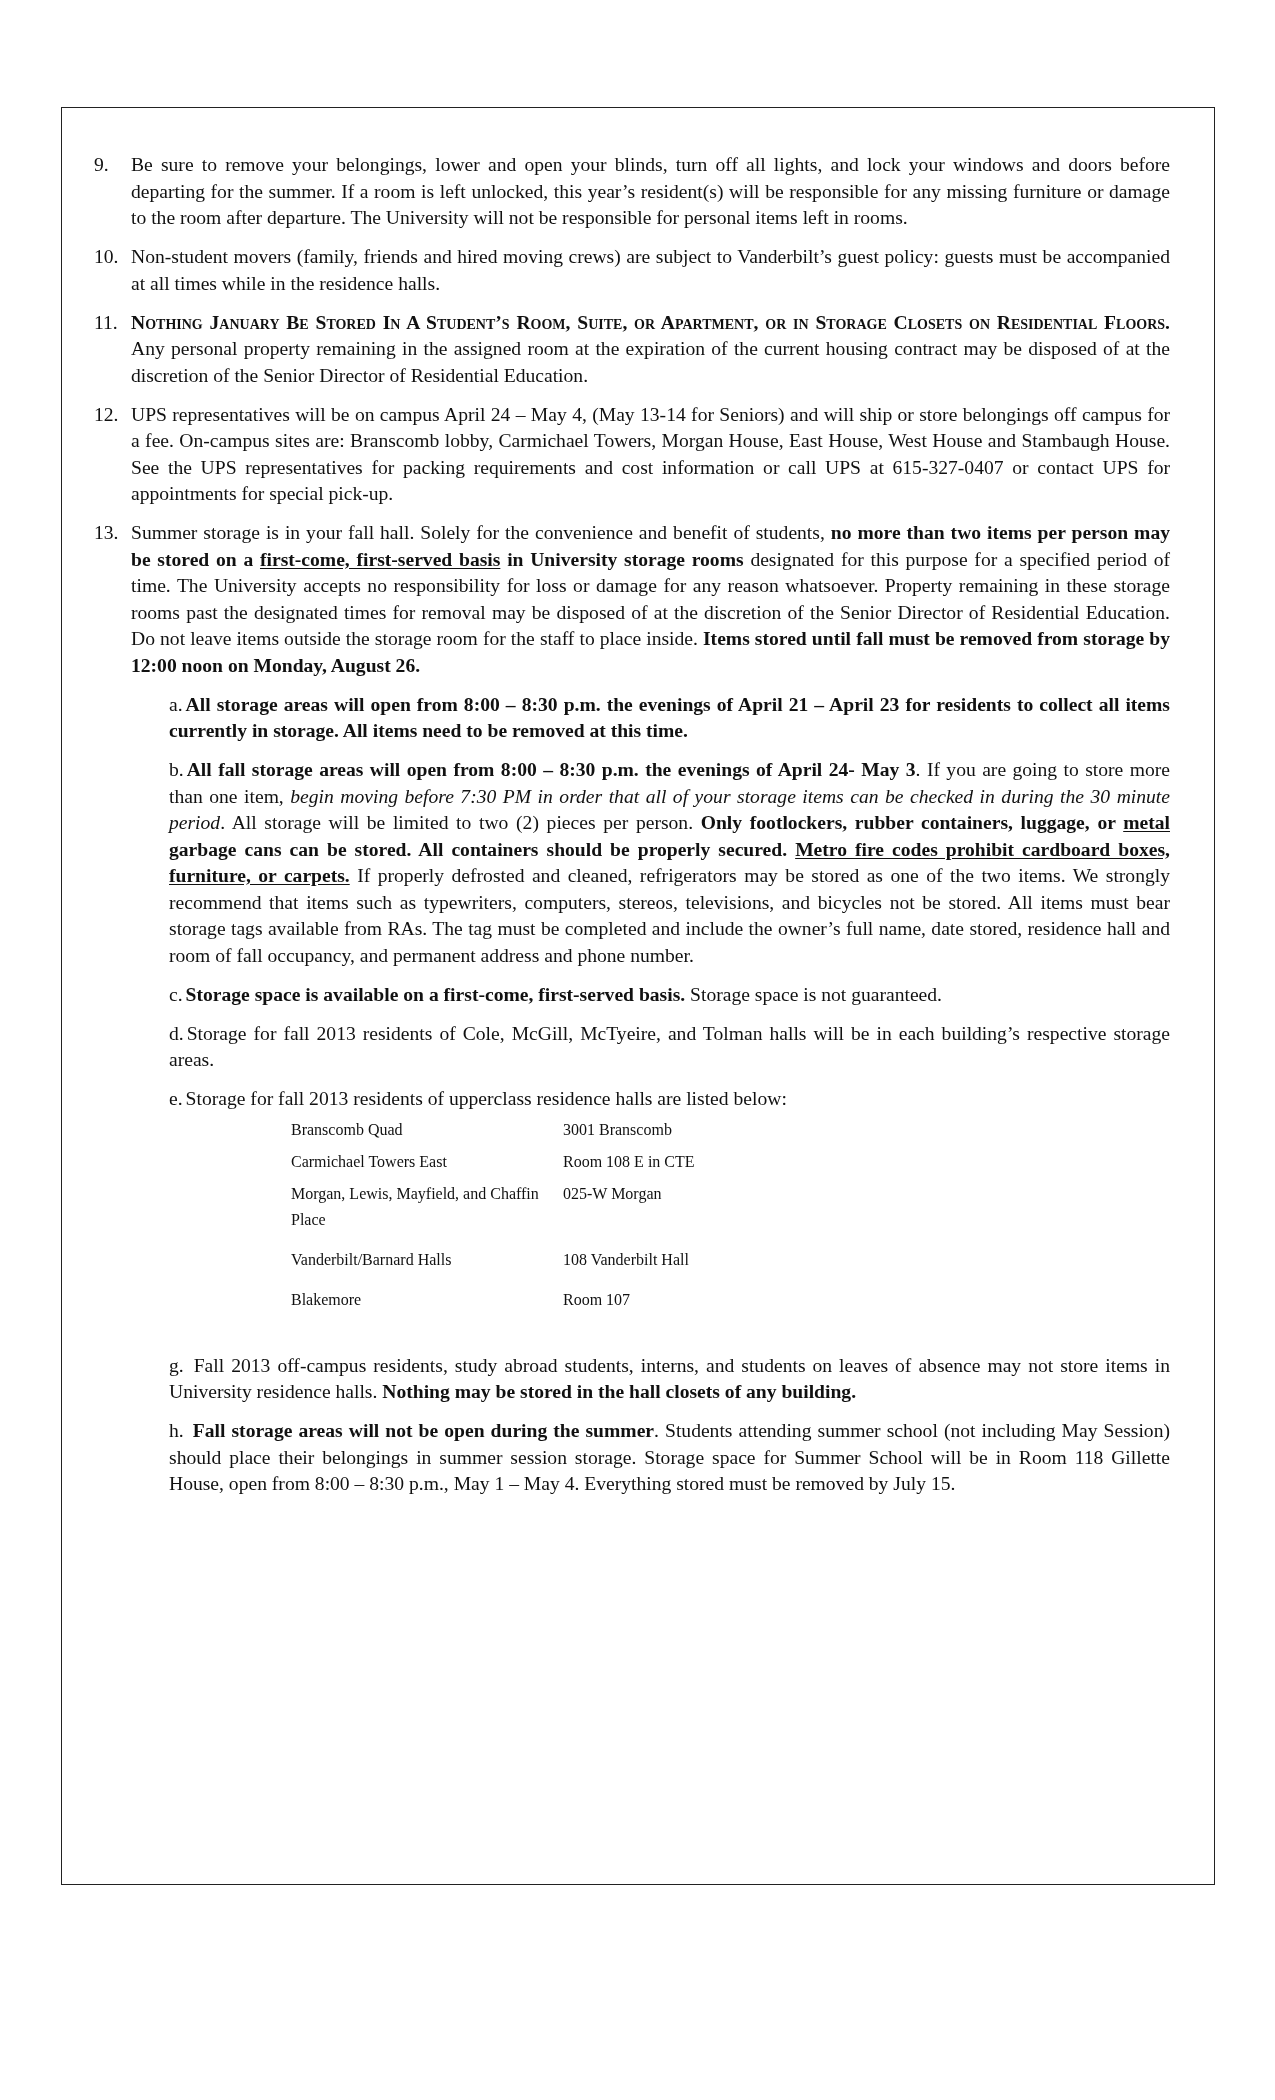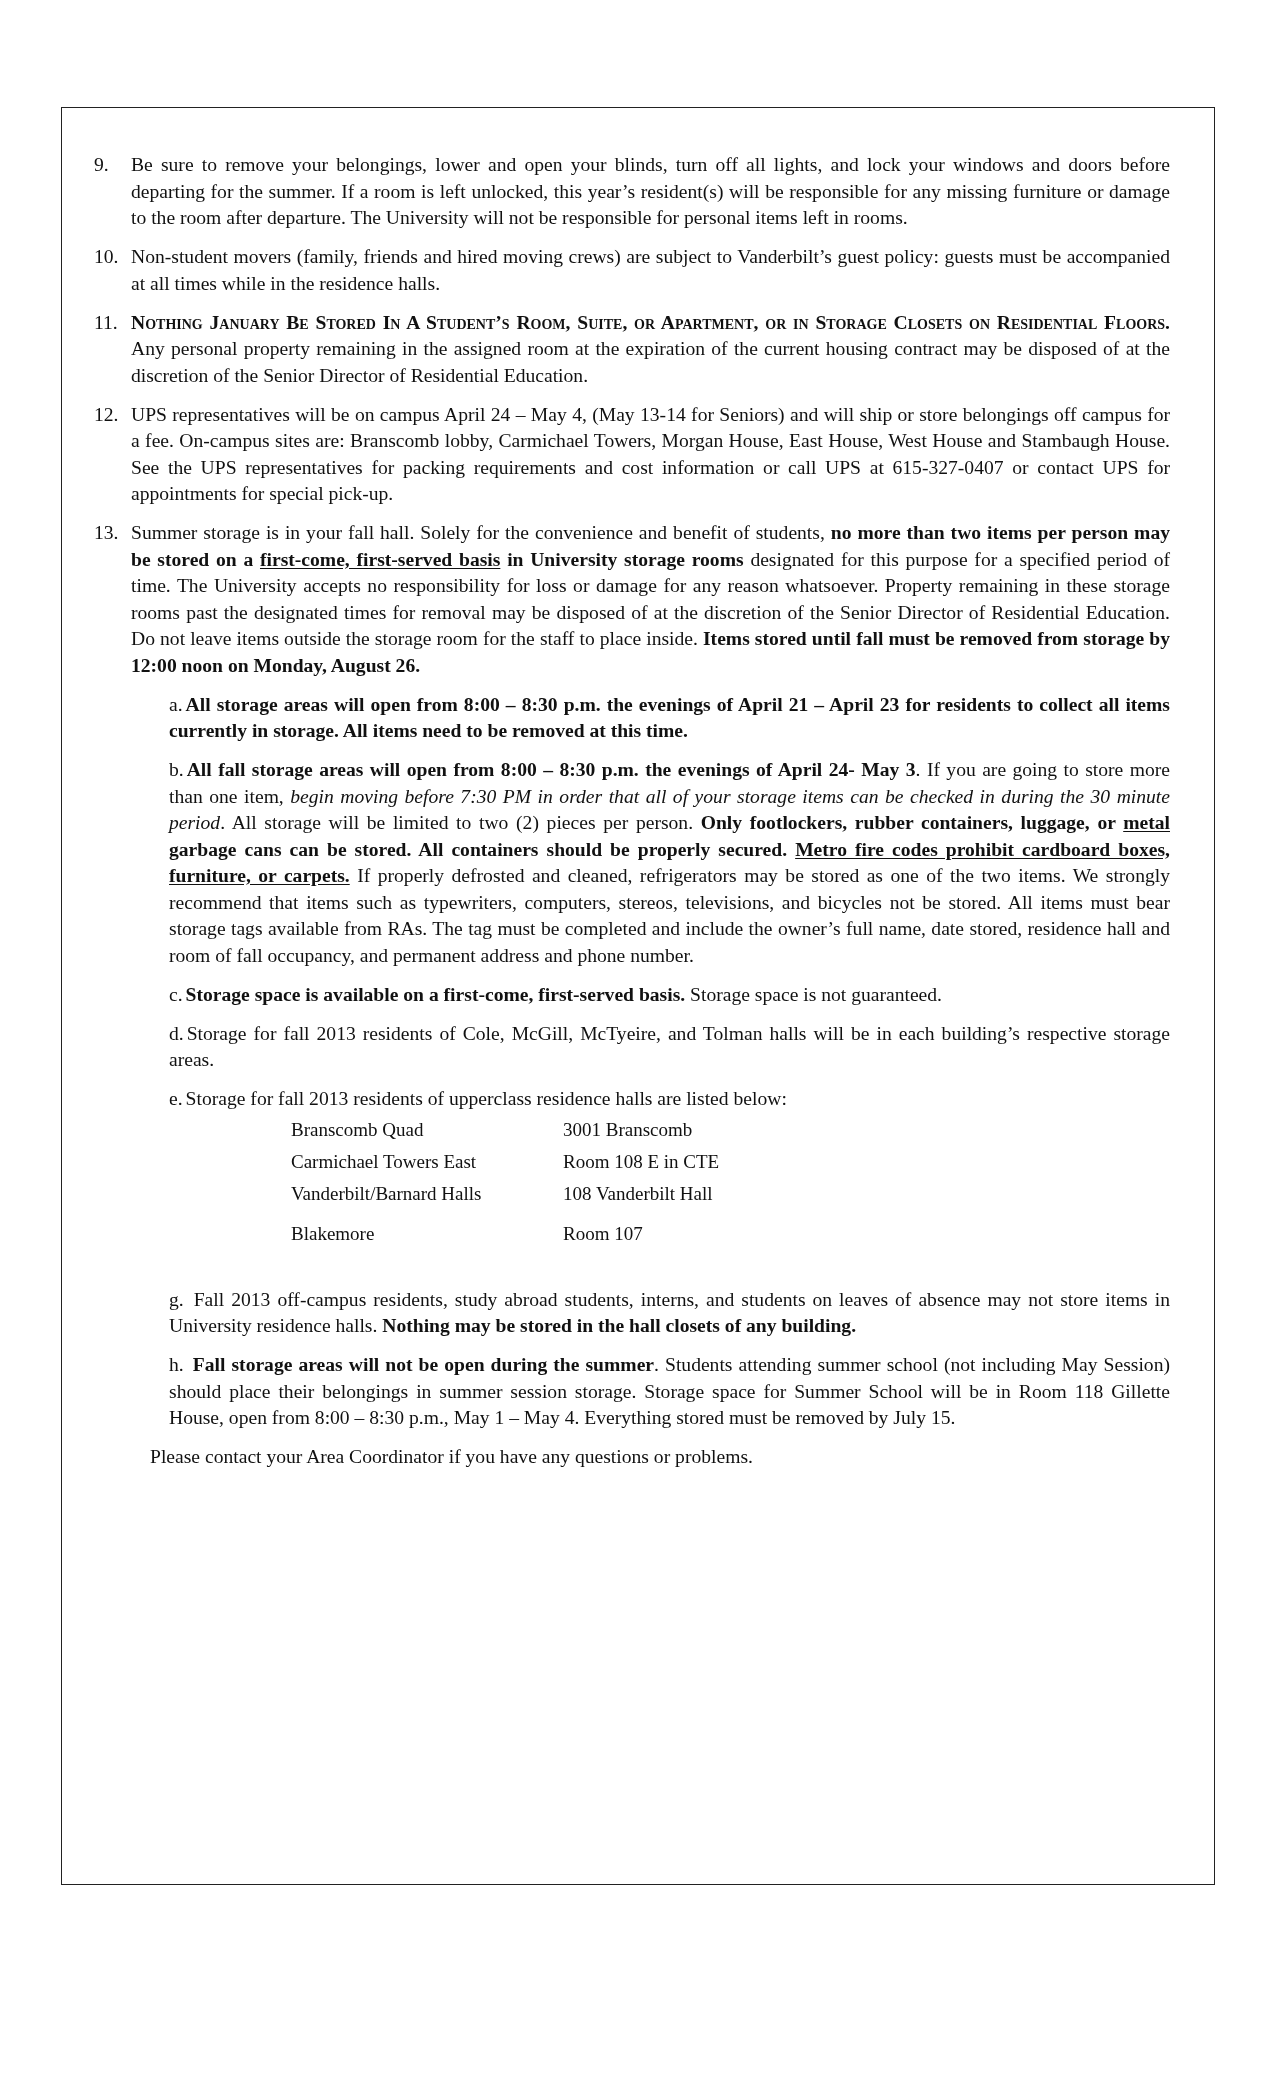--- a/index.html
+++ b/index.html
@@ -21,21 +21,21 @@
   .item { position: relative; padding-left: 37px; margin-bottom: 12.5px; }
   .item .num { position: absolute; left: 0; top: 0; }
   .sc { font-variant: small-caps; font-weight: bold; }
   .sub { position: relative; margin-left: 75px; margin-bottom: 12.5px; }
   .sub .letter { margin-right: 3px; }
   b { font-weight: bold; }
   u { text-underline-offset: 2px; }
   i { font-style: italic; }
   table.storage {
     margin-left: 197px; margin-bottom: 34px;
-    border-collapse: collapse; font-size: 19px; line-height: 26px;
+    border-collapse: collapse; font-size: 16px; line-height: 26px;
   }
   table.storage td { vertical-align: top; padding: 0 0 6px 0; text-align: left; }
   table.storage td.hall { width: 272px; }
   table.storage tr.gap td { padding-bottom: 14px; }
   .closing { margin-left: 56px; margin-top: 2px; }
 </style>
 </head>
 <body>
 
 <div class="frame"></div>
@@ -91,34 +91,37 @@
     <tbody>
       <tr>
         <td class="hall">Branscomb Quad</td>
         <td>3001 Branscomb</td>
       </tr>
       <tr>
         <td class="hall">Carmichael Towers East</td>
         <td>Room 108 E in CTE</td>
       </tr>
       <tr class="gap">
+        <td class="hall">Morgan, Lewis, Mayfield, and Chaffin Place</td>
+        <td>025-W Morgan</td>
+      </tr>
+      <tr class="gap">
         <td class="hall">Vanderbilt/Barnard Halls</td>
         <td>108 Vanderbilt Hall</td>
       </tr>
       <tr>
         <td class="hall">Blakemore</td>
         <td>Room 107</td>
       </tr>
     </tbody>
   </table>
 
 
   <div class="sub">
     <span class="letter">g.</span> <span>Fall 2013 off-campus residents, study abroad students, interns, and students on leaves of absence may not store items in University residence halls. </span><b>Nothing may be stored in the hall closets of any building.</b>
   </div>
 
   <div class="sub">
     <span class="letter">h.</span> <b>Fall storage areas will not be open during the summer</b><span>. Students attending summer school (not including May Session) should place their belongings in summer session storage. Storage space for Summer School will be in Room 118 Gillette House, open from 8:00 – 8:30 p.m., May 1 – May 4. Everything stored must be removed by July 15.</span>
   </div>
 
-  <div class="closing">Please contact your Area Coordinator if you have any questions or problems.</div>
 
 </div>
 
 </body></html>

